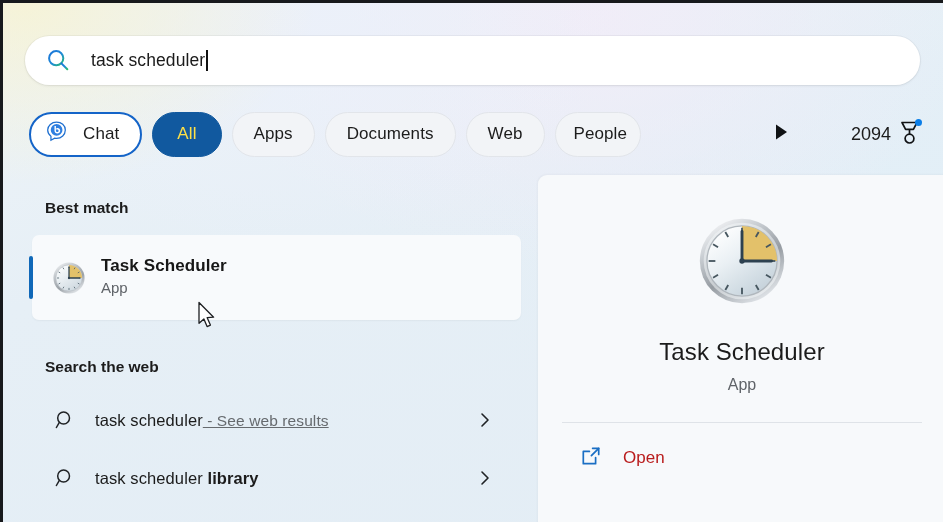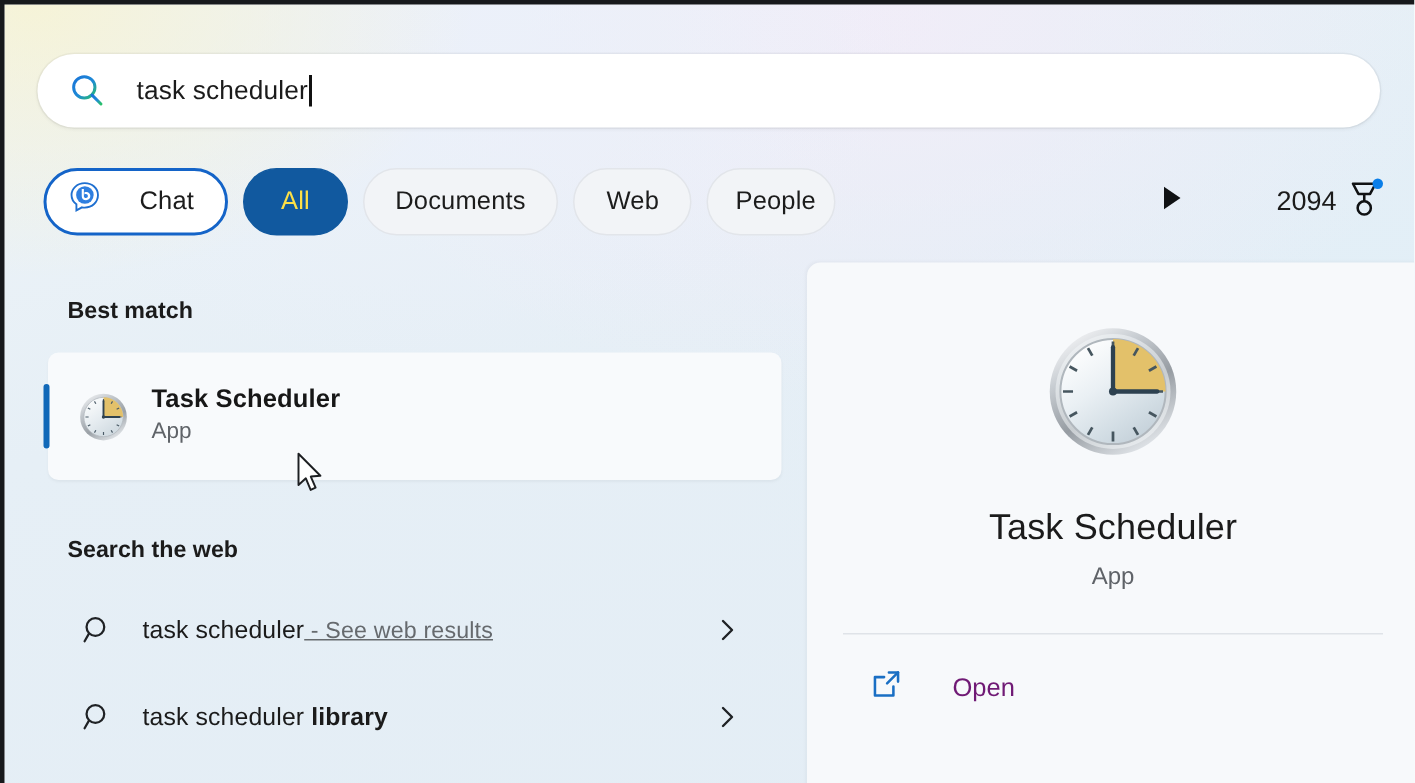--- a/index.html
+++ b/index.html
@@ -69,21 +69,21 @@
     color: #1c1c1c;
     background: #f2f4f7;
     border: 1px solid #e2e5ea;
     white-space: nowrap;
     letter-spacing: 0.1px;
   }
   .pill.chat {
     background: #ffffff;
     border: 2px solid #1464c8;
     padding-left: 14px; padding-right: 21px;
-    gap: 25px;
+    gap: 15px;
   }
   .pill.active {
     background: #11599f;
     border: 1px solid #11599f;
     color: #fde047;
     padding: 0 24px;
   }
   .pill.clipped { position: relative; overflow: hidden; max-width: 86px; padding: 0 18px; justify-content:flex-start; }
 
   .overflow-arrow {
@@ -167,21 +167,21 @@
   .preview-divider {
     margin-top: 28px;
     width: 360px; height: 1px; background: #dfe3e8;
   }
   .preview-action {
     margin-top: 22px;
     width: 360px;
     display: flex; align-items: center; gap: 21px;
     padding-left: 18px;
   }
-  .action-label { font-size: 17px; color: #701a75; margin-left: 12px; }
+  .action-label { font-size: 17px; color: #b91c1c; }
 
   
   .watermark {
     position: absolute; right: 20px; top: 17px;
     font-family: "Liberation Serif", "DejaVu Serif", serif;
     font-size: 25px; color: #8d8d8d;
     letter-spacing: 0.2px;
     z-index: 5;
   }
 
@@ -222,20 +222,23 @@
           <path d="M12 2.2C6.9 2.2 2.8 5.9 2.8 10.5c0 2.6 1.3 4.9 3.4 6.4v4.2l3.9-2.1c.6.1 1.3.2 1.9.2 5.1 0 9.2-3.7 9.2-8.7S17.1 2.2 12 2.2z" fill="#ffffff" stroke="#1e6fd0" stroke-width="1.3"></path>
           <circle cx="12.1" cy="10.4" r="6.1" fill="#2f7fe0"></circle>
           <path d="M9.9 6.2h1.5v5.1c0 .8.6 1.3 1.4 1.3s1.4-.6 1.4-1.4-.6-1.4-1.4-1.4c-.4 0-.7.1-1 .3V8.6c.4-.2.8-.3 1.3-.3 1.6 0 2.8 1.2 2.8 2.9s-1.3 2.9-3 2.9-3-1.1-3-2.8V6.2z" fill="#ffffff"></path>
         </svg>
       </span>
       <span>Chat</span>
     </div>
 
     <div class="pill active">
       <span>All</span>
+    </div>
+    <div class="pill">
+      <span>Apps</span>
     </div>
     <div class="pill">
       <span>Documents</span>
     </div>
     <div class="pill">
       <span>Web</span>
     </div>
     <div class="pill clipped">
       <span>People</span>
     </div>

